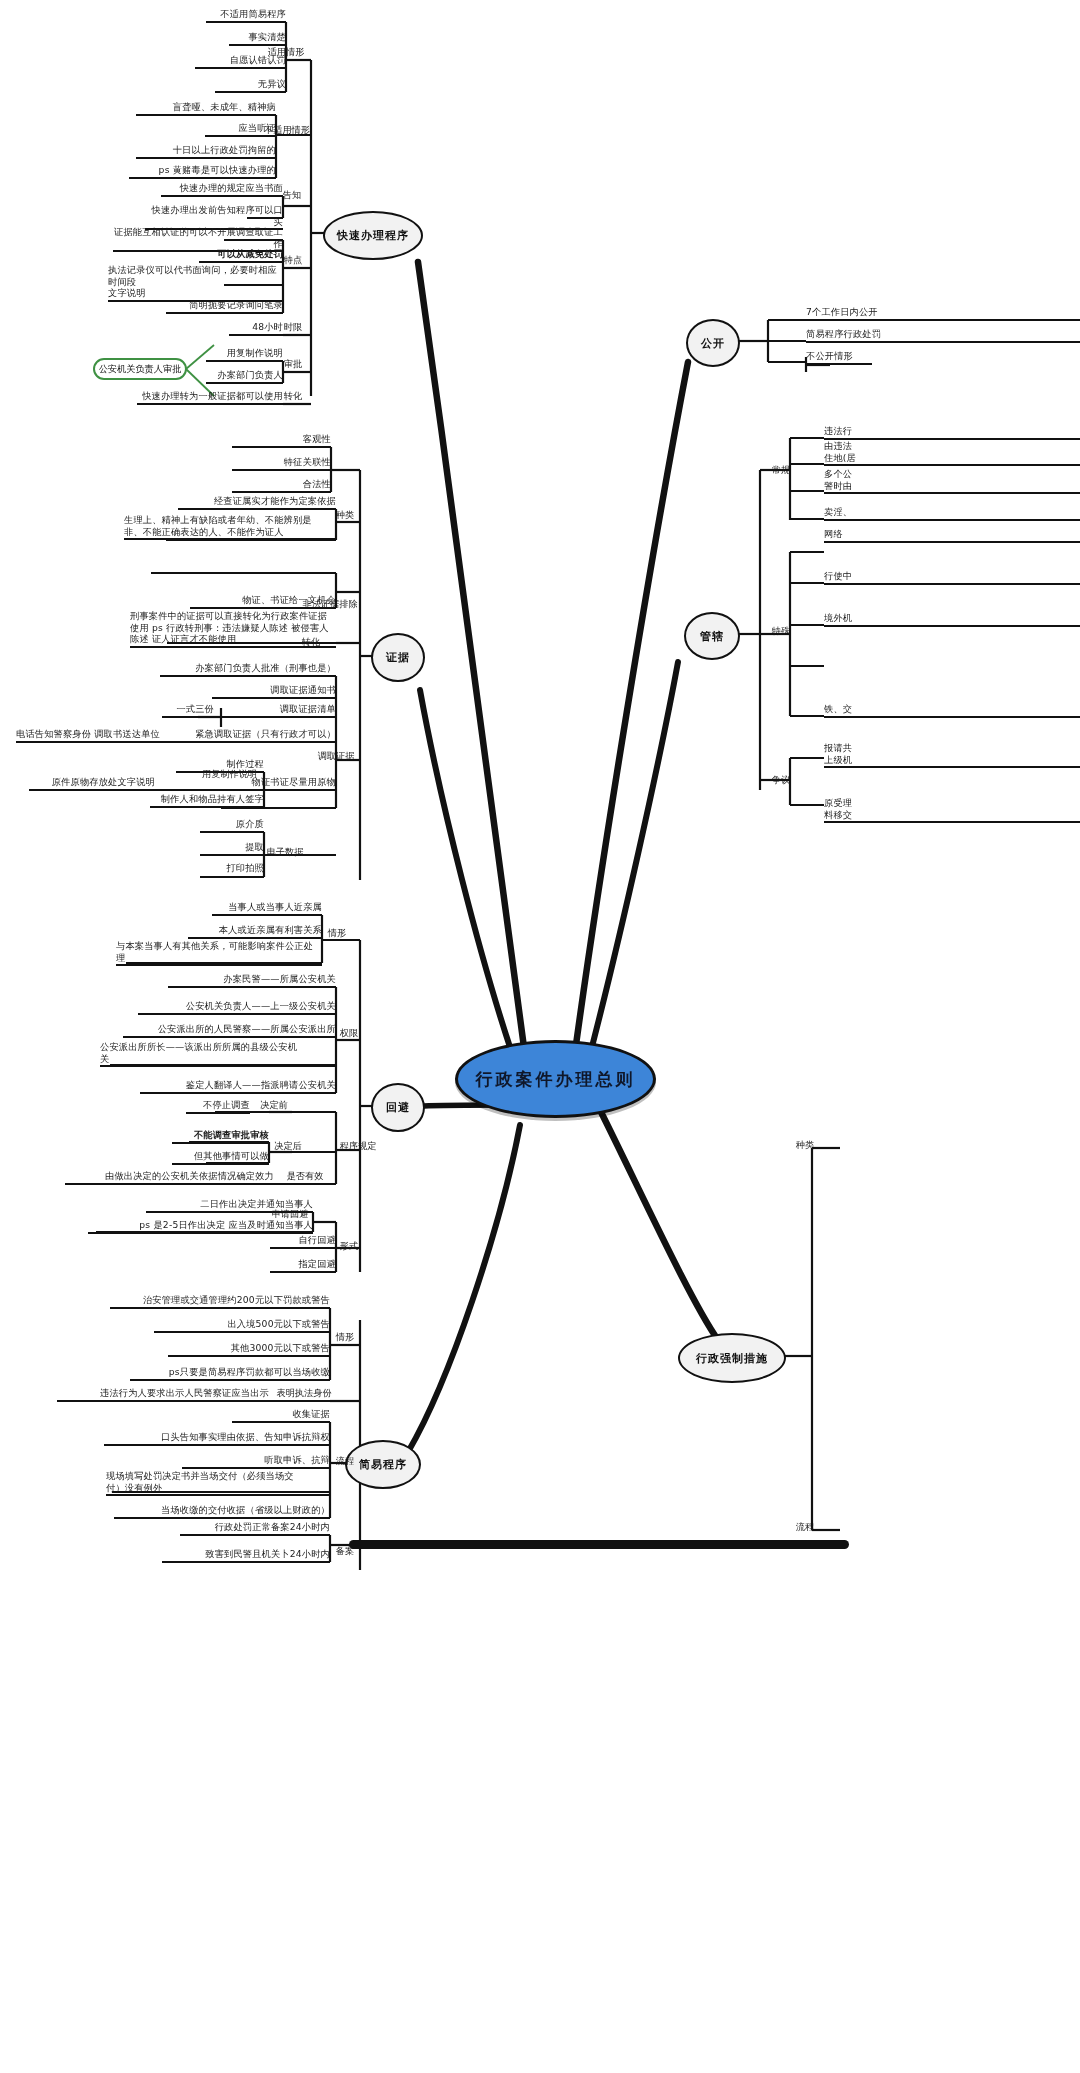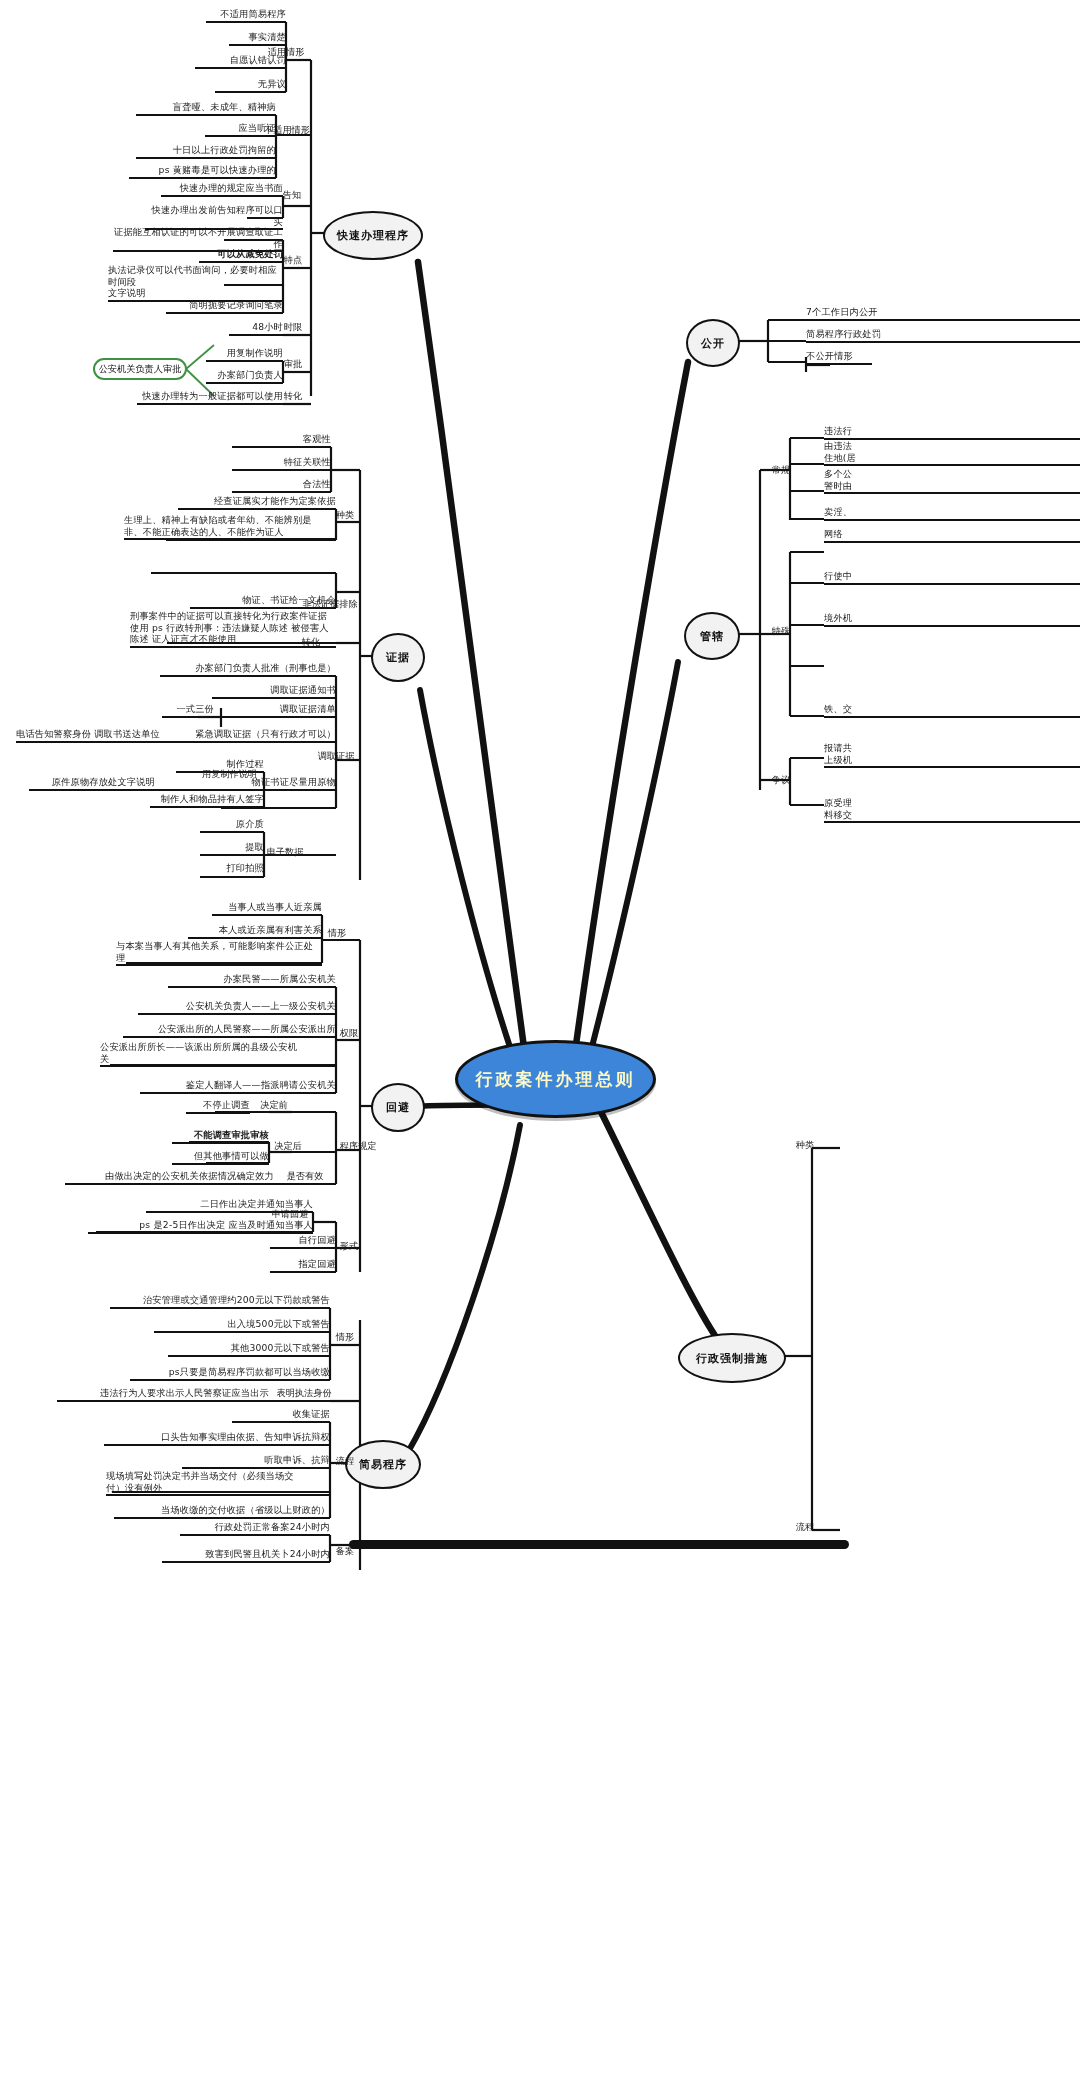--- a/index.html
+++ b/index.html
@@ -50,21 +50,21 @@
     white-space:nowrap;
   }
 
   
   .center{
     position:absolute;
     display:flex;align-items:center;justify-content:center;
     border:3.4px solid #111;
     border-radius:50%;
     background:#3d85d8;
-    color:#fef9c3;
+    color:#0f172a;
     font-size:17px;
     font-weight:bold;
     letter-spacing:3px;
     white-space:nowrap;
     box-shadow:0 3px 0 rgba(0,0,0,.25);
   }
 
   
   .green{
     position:absolute;

